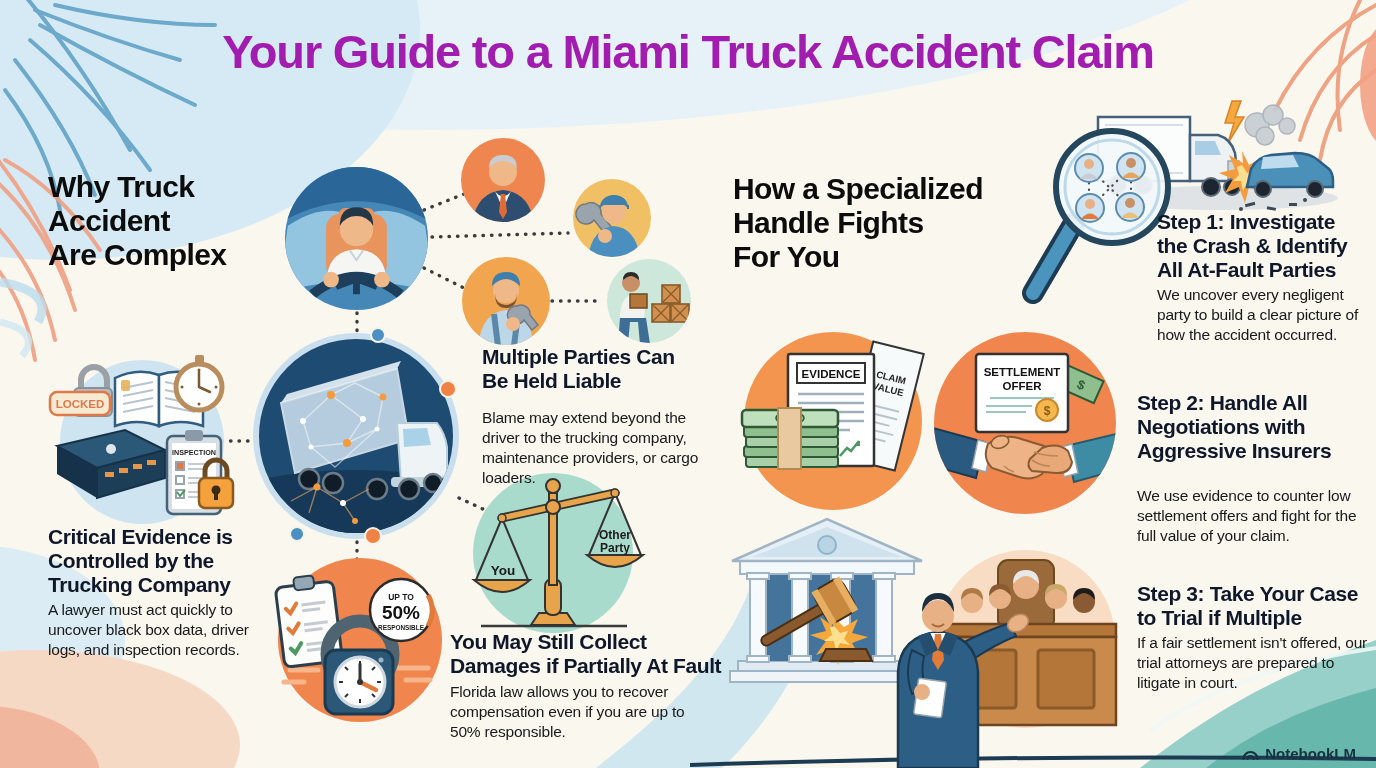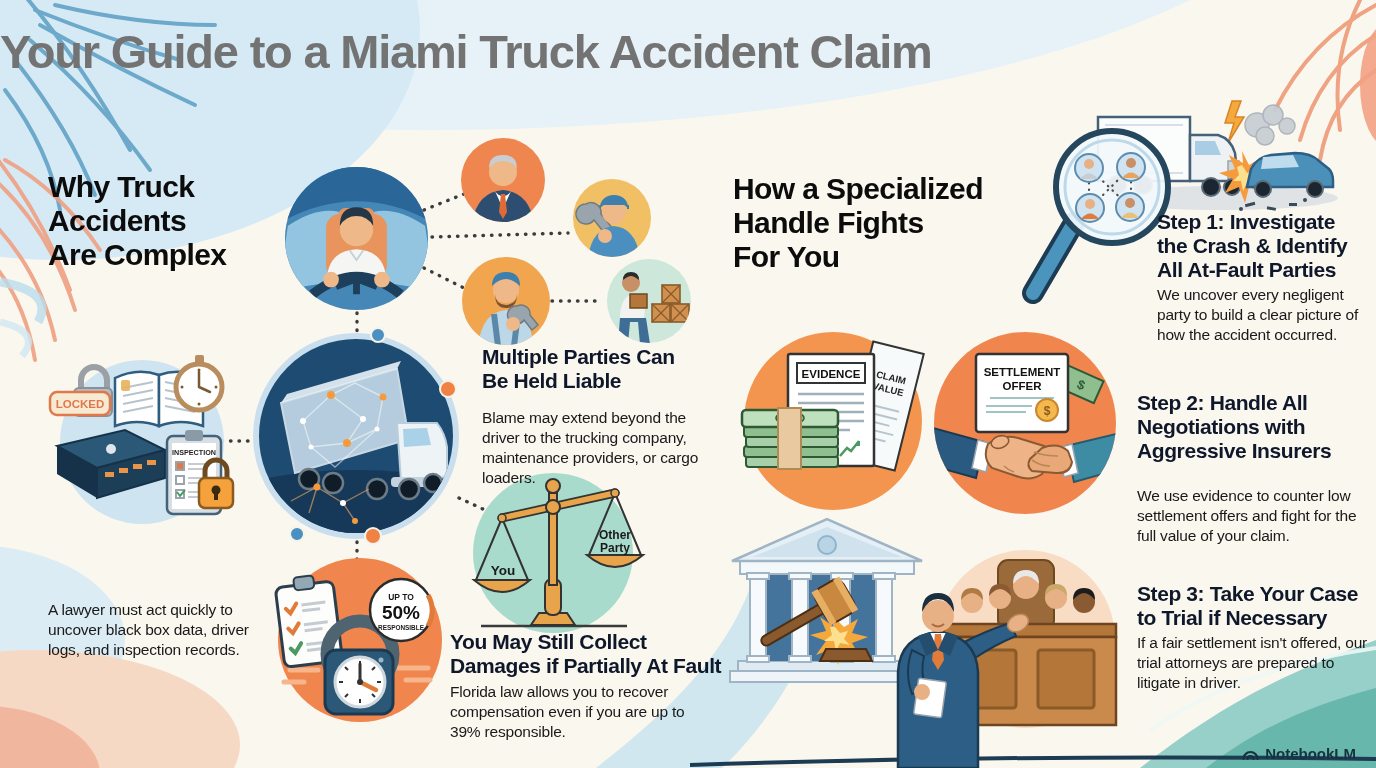--- a/index.html
+++ b/index.html
@@ -2,21 +2,21 @@
 <html><head>
 <meta charset="utf-8">
 <style>
   *{margin:0;padding:0;box-sizing:border-box}
   html,body{width:1376px;height:768px;overflow:hidden}
   body{background:#faf7ef;font-family:"Liberation Sans",sans-serif}
   #canvas{position:relative;width:1376px;height:768px}
   .abs{position:absolute}
   .layer{position:absolute;left:0;top:0;width:1376px;height:768px;pointer-events:none}
   svg{display:block;overflow:visible}
-  .title{left:0;right:0;top:24px;font-size:47px;font-weight:600;color:#737373;letter-spacing:-1.2px;white-space:nowrap;z-index:3}
+  .title{left:0;right:0;top:24px;text-align:center;font-size:47px;font-weight:600;color:#a21caf;letter-spacing:-1.2px;white-space:nowrap;z-index:3}
   .title b{font-weight:800}
   .h-sec{font-size:30px;font-weight:800;color:#0c0c0c;line-height:1.13;letter-spacing:-.6px;white-space:pre-line;z-index:3}
   .h-item{font-size:21px;font-weight:800;color:#0f172a;line-height:1.15;letter-spacing:-.4px;white-space:pre-line;z-index:3}
   .body-item{font-size:15.5px;font-weight:500;color:#191919;line-height:1.3;letter-spacing:-.2px;z-index:3}
   .illus{z-index:2}
   .brand{right:20px;bottom:6px;display:flex;align-items:center;gap:5px;font-size:15px;font-weight:600;color:#17323f;z-index:4}
   .svgtxt{font-family:"Liberation Sans",sans-serif}
 </style>
 </head>
 <body>
@@ -78,44 +78,47 @@
       <path d="M459,498 L498,516"></path>
       <path d="M357,542 L357,560"></path>
     </g>
   </svg>
 
   <div class="abs title">
     <span>Your Guide to a </span><b>Miami Truck Accident Claim</b>
   </div>
 
   <div class="abs h-sec" style="left:48px;top:170px">Why Truck
-Accidents
+Accident
 Are Complex</div>
   <div class="abs h-item" style="left:482px;top:345px">Multiple Parties Can
 Be Held Liable</div>
   <div class="abs body-item" style="left:482px;top:408px;width:224px">Blame may extend beyond the driver to the trucking company, maintenance providers, or cargo loaders.</div>
+  <div class="abs h-item" style="left:48px;top:525px">Critical Evidence is
+Controlled by the
+Trucking Company</div>
   <div class="abs body-item" style="left:48px;top:600px;width:212px">A lawyer must act quickly to uncover black box data, driver logs, and inspection records.</div>
   <div class="abs h-item" style="left:450px;top:630px">You May Still Collect
 Damages if Partially At Fault</div>
-  <div class="abs body-item" style="left:450px;top:682px;width:252px">Florida law allows you to recover compensation even if you are up to 39% responsible.</div>
+  <div class="abs body-item" style="left:450px;top:682px;width:252px">Florida law allows you to recover compensation even if you are up to 50% responsible.</div>
 
   <div class="abs h-sec" style="left:733px;top:172px">How a Specialized
 Handle Fights
 For You</div>
   <div class="abs h-item" style="left:1157px;top:210px">Step 1: Investigate
 the Crash &amp; Identify
 All At-Fault Parties</div>
   <div class="abs body-item" style="left:1157px;top:285px;width:224px">We uncover every negligent party to build a clear picture of how the accident occurred.</div>
   <div class="abs h-item" style="left:1137px;top:391px">Step 2: Handle All
 Negotiations with
 Aggressive Insurers</div>
   <div class="abs body-item" style="left:1137px;top:486px;width:234px">We use evidence to counter low settlement offers and fight for the full value of your claim.</div>
   <div class="abs h-item" style="left:1137px;top:582px">Step 3: Take Your Case
-to Trial if Necessary</div>
-  <div class="abs body-item" style="left:1137px;top:633px;width:234px">If a fair settlement isn't offered, our trial attorneys are prepared to litigate in driver.</div>
+to Trial if Multiple</div>
+  <div class="abs body-item" style="left:1137px;top:633px;width:234px">If a fair settlement isn't offered, our trial attorneys are prepared to litigate in court.</div>
 
   <div class="abs illus" style="left:283px;top:165px;width:147px;height:147px">
     <svg viewBox="0 0 150 150" width="147" height="147">
       <defs>
           <clipPath id="cDrv">
             <circle cx="75" cy="75" r="73"></circle>
           </clipPath>
         </defs>
       <circle cx="75" cy="75" r="73" fill="#4587b6"></circle>
       <g clip-path="url(#cDrv)">

